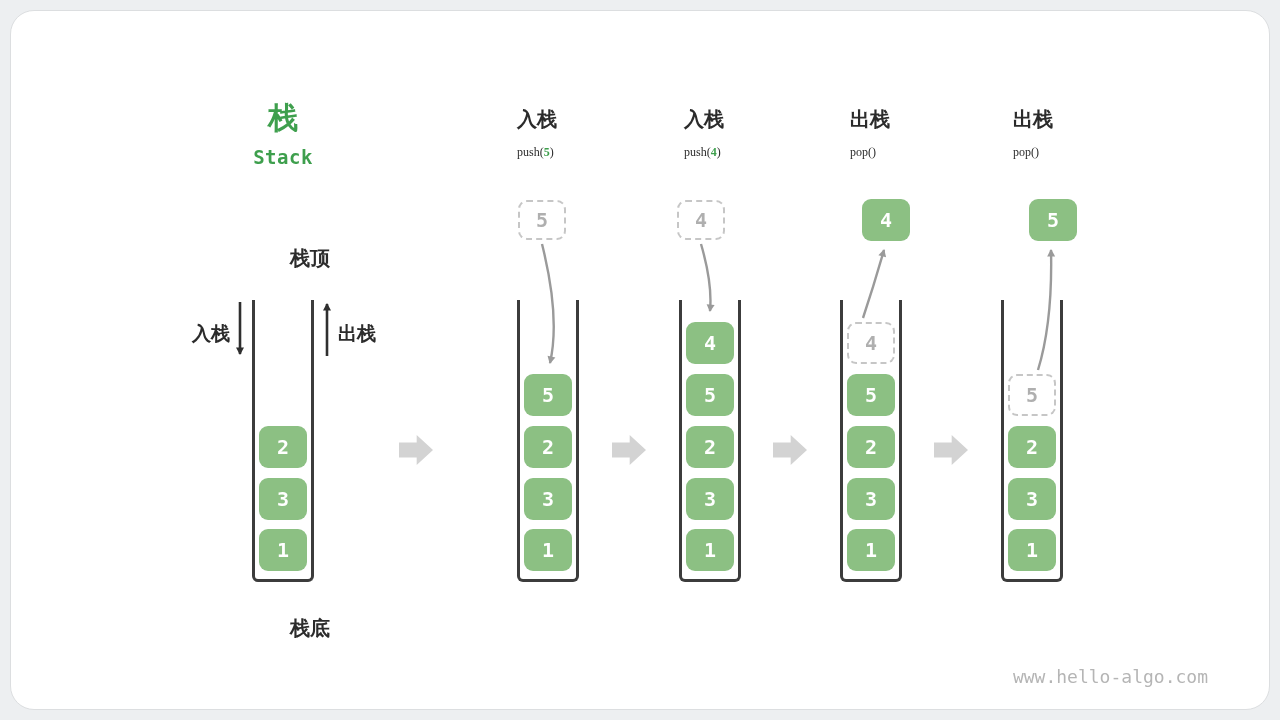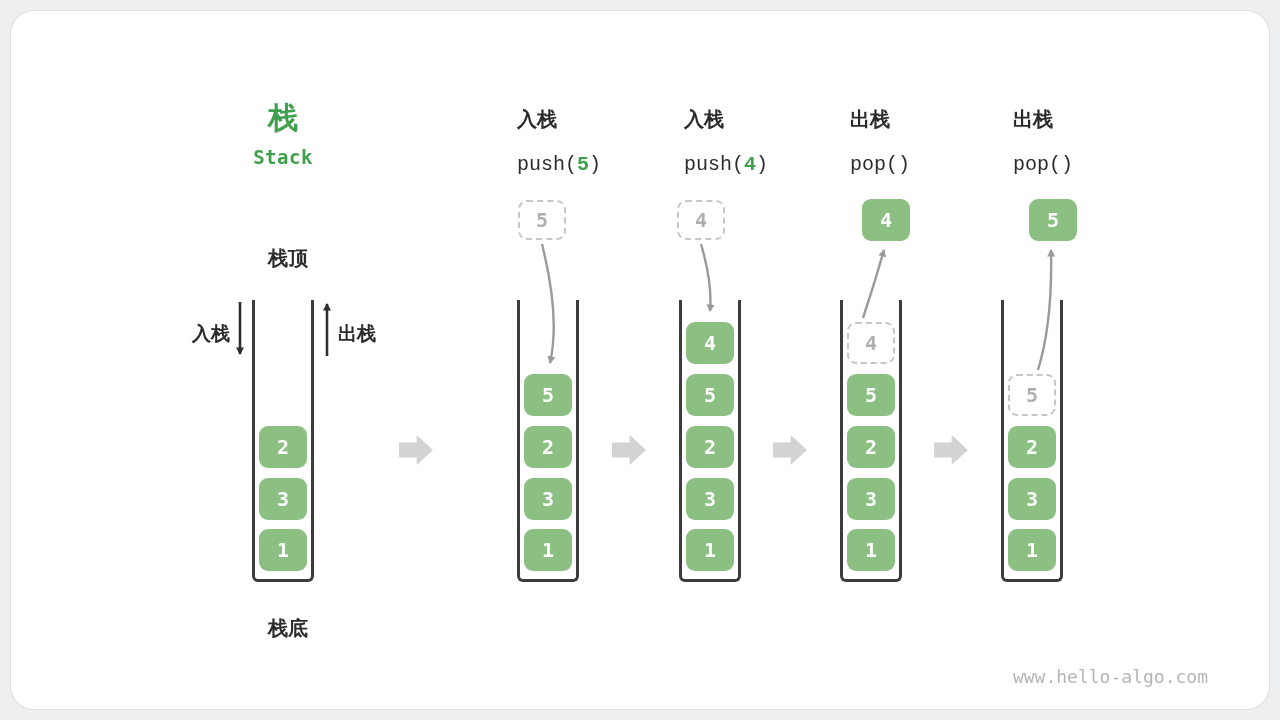--- a/index.html
+++ b/index.html
@@ -14,41 +14,41 @@
         border:1px solid #DCDEE0;border-radius:24px;}
 
   .title-zh{position:absolute;left:233px;top:98px;width:100px;text-align:center;
             font-size:30px;font-weight:800;color:var(--green-accent);}
   .title-en{position:absolute;left:233px;top:146px;width:100px;text-align:center;
             font-family:"DejaVu Sans Mono","Liberation Mono",monospace;
             font-size:19px;font-weight:700;letter-spacing:.5px;color:var(--green-accent);}
 
   .op{position:absolute;top:106px;}
   .op-name{font-size:20px;font-weight:700;color:var(--ink);}
-  .op-code{margin-top:20px;font-family:Liberation Mono, monospace;
-           font-size:20px;font-weight:500;color:var(--ink);white-space:pre;}
+  .op-code{margin-top:12px;font-family:Liberation Serif, serif;
+           font-size:12px;font-weight:500;color:var(--ink);white-space:pre;}
   .op-code .arg{color:var(--green-accent);font-weight:700;}
 
   .float-box{position:absolute;top:199px;width:48px;height:42px;border-radius:9px;
              font-family:"DejaVu Sans Mono","Liberation Mono",monospace;font-size:20px;font-weight:700;
              display:flex;align-items:center;justify-content:center;box-sizing:border-box;}
   .float-box.dashed{border:2px dashed var(--ghost-border);color:var(--ghost-text);background:#fff;height:40px;top:200px;}
   .float-box.solid{background:var(--green-box);color:#fff;}
 
   .frame{position:absolute;top:300px;width:62px;height:282px;box-sizing:border-box;
          border-left:3px solid var(--frame);border-right:3px solid var(--frame);
          border-bottom:3px solid var(--frame);border-radius:0 0 6px 6px;background:#fff;}
 
   .cell{position:absolute;width:48px;height:42px;border-radius:9px;background:var(--green-box);
         color:#fff;font-family:"DejaVu Sans Mono","Liberation Mono",monospace;font-size:20px;font-weight:700;
         display:flex;align-items:center;justify-content:center;box-sizing:border-box;}
   .cell.ghost{background:#fff;border:2px dashed var(--ghost-border);color:var(--ghost-text);}
 
   .side-label{position:absolute;font-size:19px;font-weight:700;color:var(--ink);}
-  .cap-label{position:absolute;width:84px;text-align:center;font-size:20px;font-weight:700;color:var(--ink);}
+  .cap-label{position:absolute;width:84px;text-align:right;font-size:20px;font-weight:700;color:var(--ink);}
 
   .step-arrow{position:absolute;top:433px;width:34px;height:34px;background:var(--arrow-light);
               clip-path:polygon(0% 28%,52% 28%,52% 6%,100% 50%,52% 94%,52% 72%,0% 72%);}
 
   .arrows{position:absolute;left:0;top:0;pointer-events:none;}
 
   .watermark{position:absolute;right:72px;top:666px;
              font-family:"DejaVu Sans Mono","Liberation Mono",monospace;
              font-size:18px;color:var(--watermark);}
 </style>

